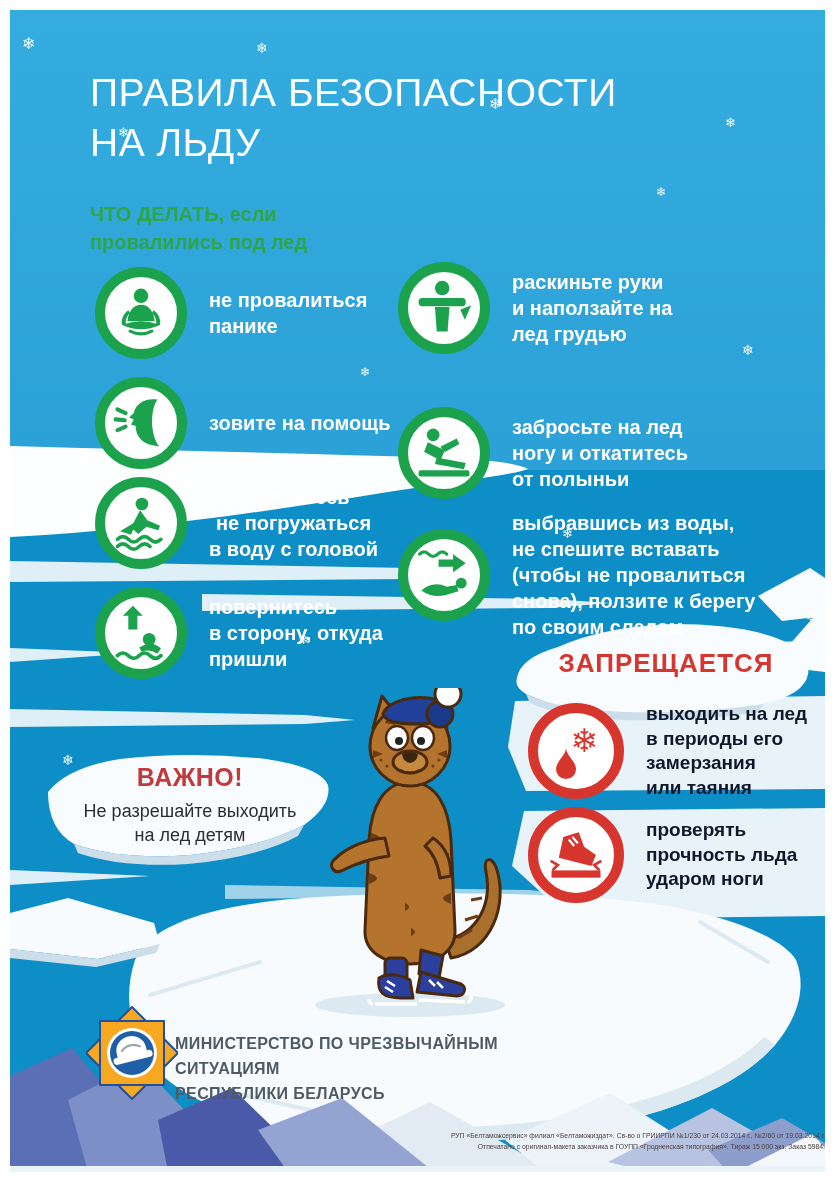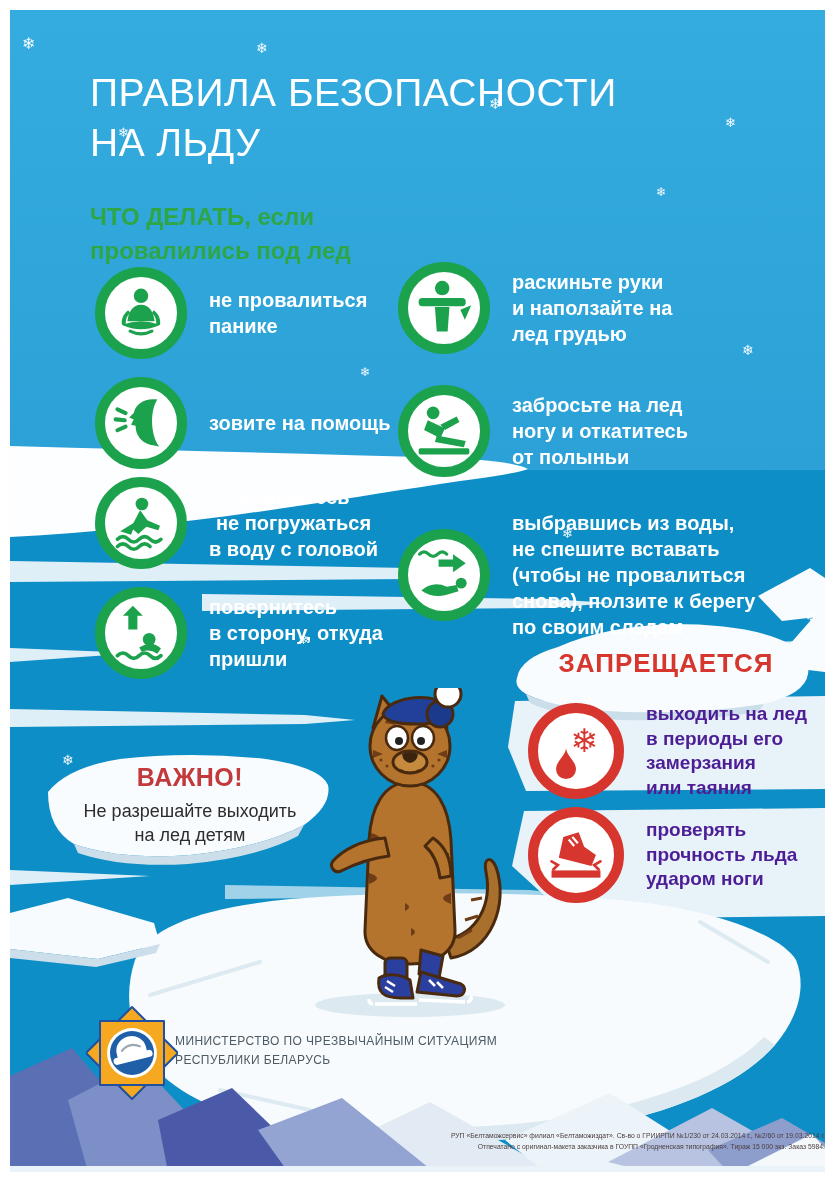--- a/index.html
+++ b/index.html
@@ -2,34 +2,34 @@
 <html><head>
 <meta charset="utf-8">
 <style>
   html,body{margin:0;padding:0;background:#ffffff;}
   body{width:835px;height:1181px;position:relative;font-family:"Liberation Sans",sans-serif;overflow:hidden;}
   .poster{position:absolute;left:10px;top:10px;width:815px;height:1162px;background:#2FA7DC;overflow:hidden;}
   .bg{position:absolute;left:0;top:0;width:815px;height:1162px;display:block;}
   .abs{position:absolute;}
   .preline{white-space:pre-line;}
   .title{left:80px;top:58px;width:600px;font-size:39px;line-height:1.27;font-weight:normal;color:#ffffff;letter-spacing:.5px;}
-  .subtitle{left:80px;top:190px;width:400px;font-size:24px;line-height:1.4;font-weight:bold;color:#2FA646;}
+  .subtitle{left:80px;top:190px;width:400px;font-size:20px;line-height:1.4;font-weight:bold;color:#2FA646;}
   .advice{display:flex;align-items:center;gap:22px;position:absolute;}
   .advice-text{font-size:20px;line-height:1.3;font-weight:bold;color:#ffffff;}
   .badge{width:92px;height:92px;border-radius:50%;background:#ffffff;border:10px solid #1CA24C;box-sizing:border-box;display:flex;align-items:center;justify-content:center;flex:none;}
   .badge svg{width:58px;height:58px;display:block;}
   .badge.red-b{border-color:#D6362E;width:96px;height:96px;}
   .i1{left:85px;top:257px;} .i2{left:85px;top:367px;} .i3{left:85px;top:467px;text-align:center;} .i4{left:85px;top:577px;}
-  .i5{left:388px;top:252px;} .i6{left:388px;top:375px;align-items:center;} .i7{left:388px;top:500px;}
+  .i5{left:388px;top:252px;} .i6{left:388px;top:397px;align-items:center;} .i7{left:388px;top:500px;}
   .p1{left:518px;top:692px;} .p2{left:518px;top:797px;}
-  .p1 .advice-text,.p2 .advice-text{color:#4c1d95;font-size:19px;}
+  .p1 .advice-text,.p2 .advice-text{color:#0f172a;font-size:19px;}
   .forbid-head{left:506px;top:638px;width:300px;text-align:center;font-size:26px;font-weight:bold;color:#D6362E;letter-spacing:1px;}
   .imp-head{left:60px;top:753px;width:240px;text-align:center;font-size:25px;font-weight:bold;color:#C23A3C;letter-spacing:.5px;}
   .imp-body{left:40px;top:789px;width:280px;text-align:center;font-size:18px;line-height:1.35;color:#2d2d2d;font-weight:500;}
-  .ministry{left:165px;top:1022px;width:360px;font-size:12px;line-height:1.55;color:#4E5A64;letter-spacing:.4px;font-weight:normal;}
+  .ministry{left:165px;top:1022px;width:360px;font-size:16px;line-height:1.55;color:#4E5A64;letter-spacing:.4px;font-weight:bold;}
   .imprint{left:390px;top:1121px;width:425px;text-align:right;font-size:6.8px;line-height:1.6;color:#4b3c3c;}
   .snow{position:absolute;color:#ffffff;opacity:.95;}
   .cat-wrap{left:283px;top:678px;width:234px;height:336px;}
   .logo-wrap{left:76px;top:993px;width:92px;height:100px;}
 </style>
 </head>
 <body>
 
 <div class="poster">
 

